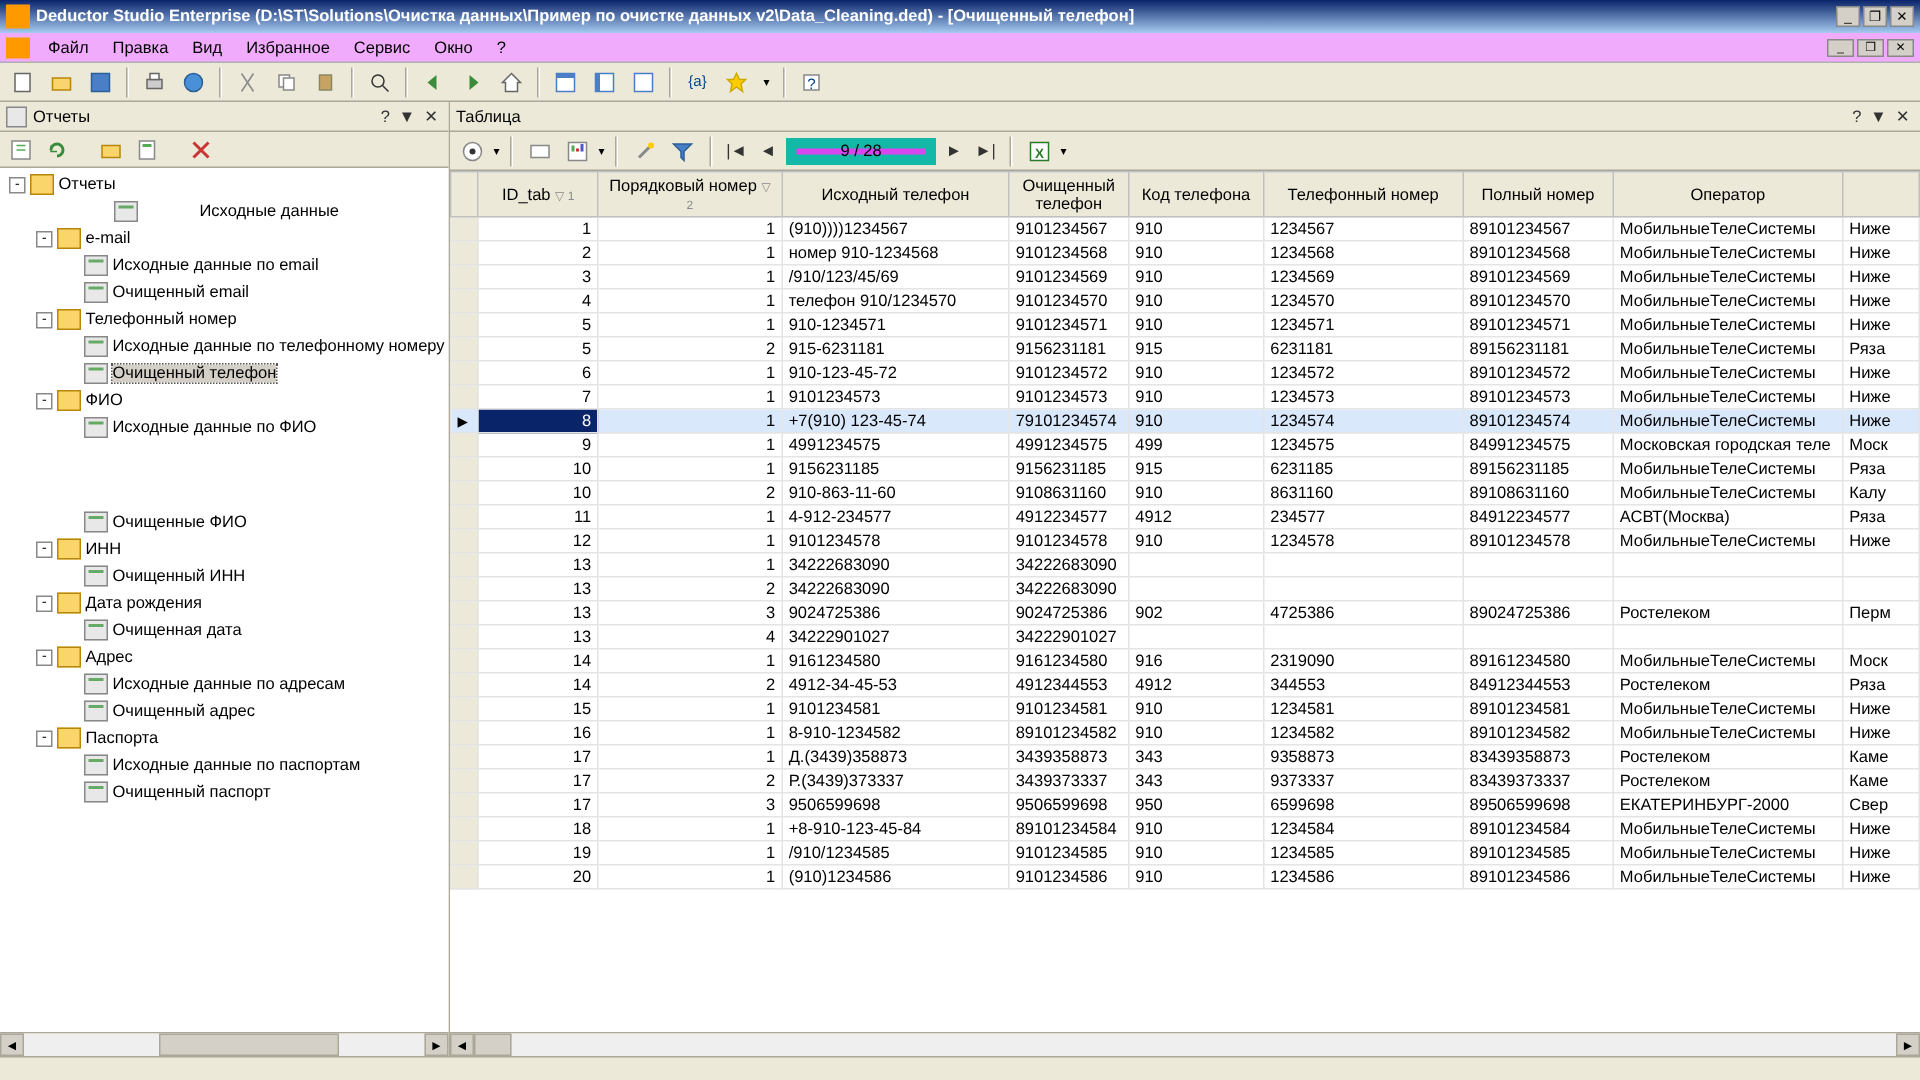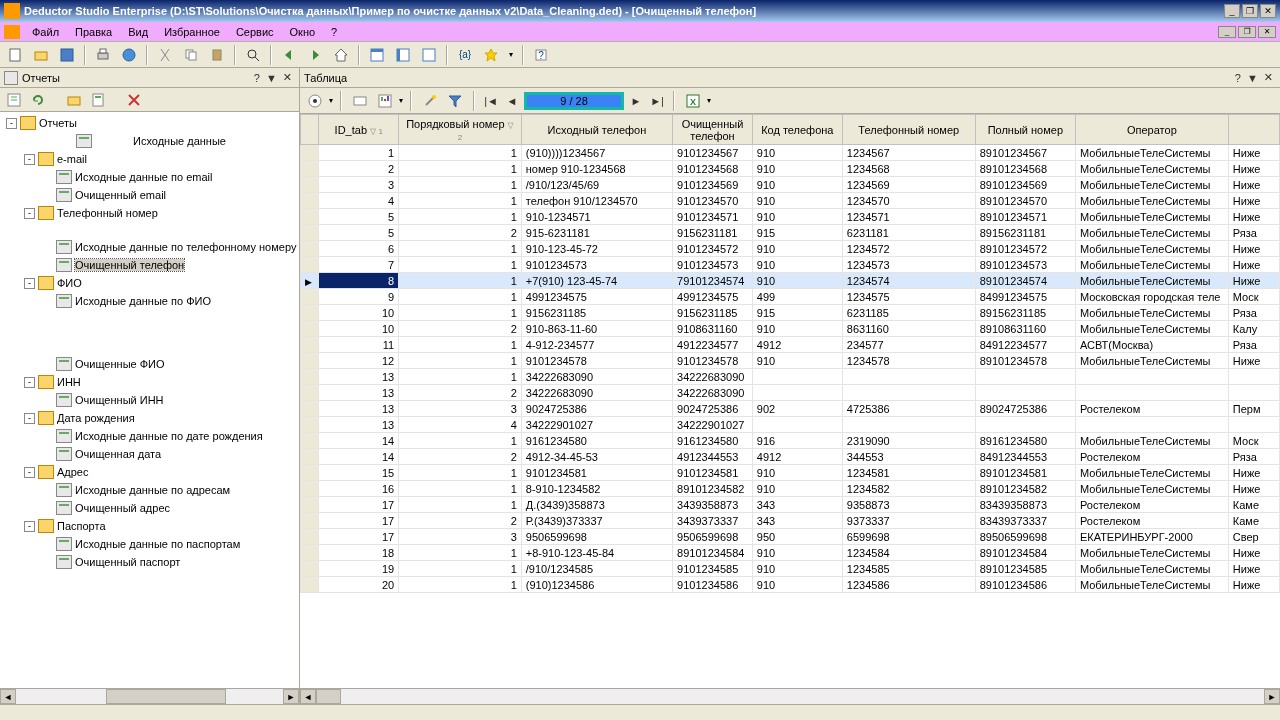--- a/index.html
+++ b/index.html
@@ -37,21 +37,21 @@
 .tree .noexp { width:11px; margin-right:3px; }
 .tree .ico { width:16px; height:14px; margin-right:3px; display:inline-block; }
 .tree .ico.folder { background:#f9d56b; border:1px solid #b8860b; }
 .tree .ico.report { background:#e8e8e8; border:1px solid #888; position:relative; }
 .tree .ico.report::after { content:""; position:absolute; left:2px; top:2px; right:2px; height:2px; background:#6a6; }
 .tree .sel .lbl { background:#d4d0c8; outline:1px dotted #555; }
 
 .grid-toolbar { height:26px; background:#ece9d8; border-bottom:1px solid #aca899; display:flex; align-items:center; padding:0 4px; gap:3px; }
 .grid-toolbar .btn { width:22px; height:22px; display:flex; align-items:center; justify-content:center; }
 .grid-toolbar .nav { width:18px; height:18px; display:flex; align-items:center; justify-content:center; color:#333; }
-.grid-toolbar .pgbox { width:100px; height:18px; border:3px solid #14b8a6; background:#3b82f6; display:flex; align-items:center; justify-content:center; }
+.grid-toolbar .pgbox { width:100px; height:18px; border:7px solid #14b8a6; background:#d946ef; display:flex; align-items:center; justify-content:center; }
 .grid-toolbar .vsep { width:2px; height:20px; border-left:1px solid #aca899; border-right:1px solid #fff; margin:0 4px; }
 
 .grid-wrap { flex:1; overflow:auto; background:#fff; }
 table.grid { border-collapse:collapse; width:100%; }
 table.grid th { background:#ece9d8; border:1px solid #c0c0c0; padding:2px 4px; font-weight:normal; height:30px; font-size:11px; }
 table.grid td { border:1px solid #e4e4e4; padding:1px 4px; height:16px; font-size:11px; white-space:nowrap; }
 table.grid .rowhead { background:#ece9d8; width:18px; }
 table.grid .num { text-align:right; }
 table.grid .cols-id { width:78px; }
 table.grid .cols-ord { width:120px; }
@@ -273,21 +273,21 @@
         <div class="node" style="padding-left: 40px;">
           <span class="noexp"></span>
           <span class="ico report"></span>
           <span class="lbl">Очищенный email</span>
         </div>
         <div class="node" style="padding-left: 22px;">
           <span class="exp">-</span>
           <span class="ico folder"></span>
           <span class="lbl">Телефонный номер</span>
         </div>
-        <div class="node" style="padding-left: 40px; margin-top: 16px;">
+        <div class="node" style="padding-left: 40px;">
           <span class="noexp"></span>
           <span class="ico report"></span>
           <span class="lbl">Исходные данные по телефонному номеру</span>
         </div>
         <div class="node sel" style="padding-left: 40px;">
           <span class="noexp"></span>
           <span class="ico report"></span>
           <span class="lbl">Очищенный телефон</span>
         </div>
         <div class="node" style="padding-left: 22px;">
@@ -312,25 +312,20 @@
         </div>
         <div class="node" style="padding-left: 40px;">
           <span class="noexp"></span>
           <span class="ico report"></span>
           <span class="lbl">Очищенный ИНН</span>
         </div>
         <div class="node" style="padding-left: 22px;">
           <span class="exp">-</span>
           <span class="ico folder"></span>
           <span class="lbl">Дата рождения</span>
-        </div>
-        <div class="node" style="padding-left: 40px;">
-          <span class="noexp"></span>
-          <span class="ico report"></span>
-          <span class="lbl">Исходные данные по дате рождения</span>
         </div>
         <div class="node" style="padding-left: 40px;">
           <span class="noexp"></span>
           <span class="ico report"></span>
           <span class="lbl">Очищенная дата</span>
         </div>
         <div class="node" style="padding-left: 22px;">
           <span class="exp">-</span>
           <span class="ico folder"></span>
           <span class="lbl">Адрес</span>

